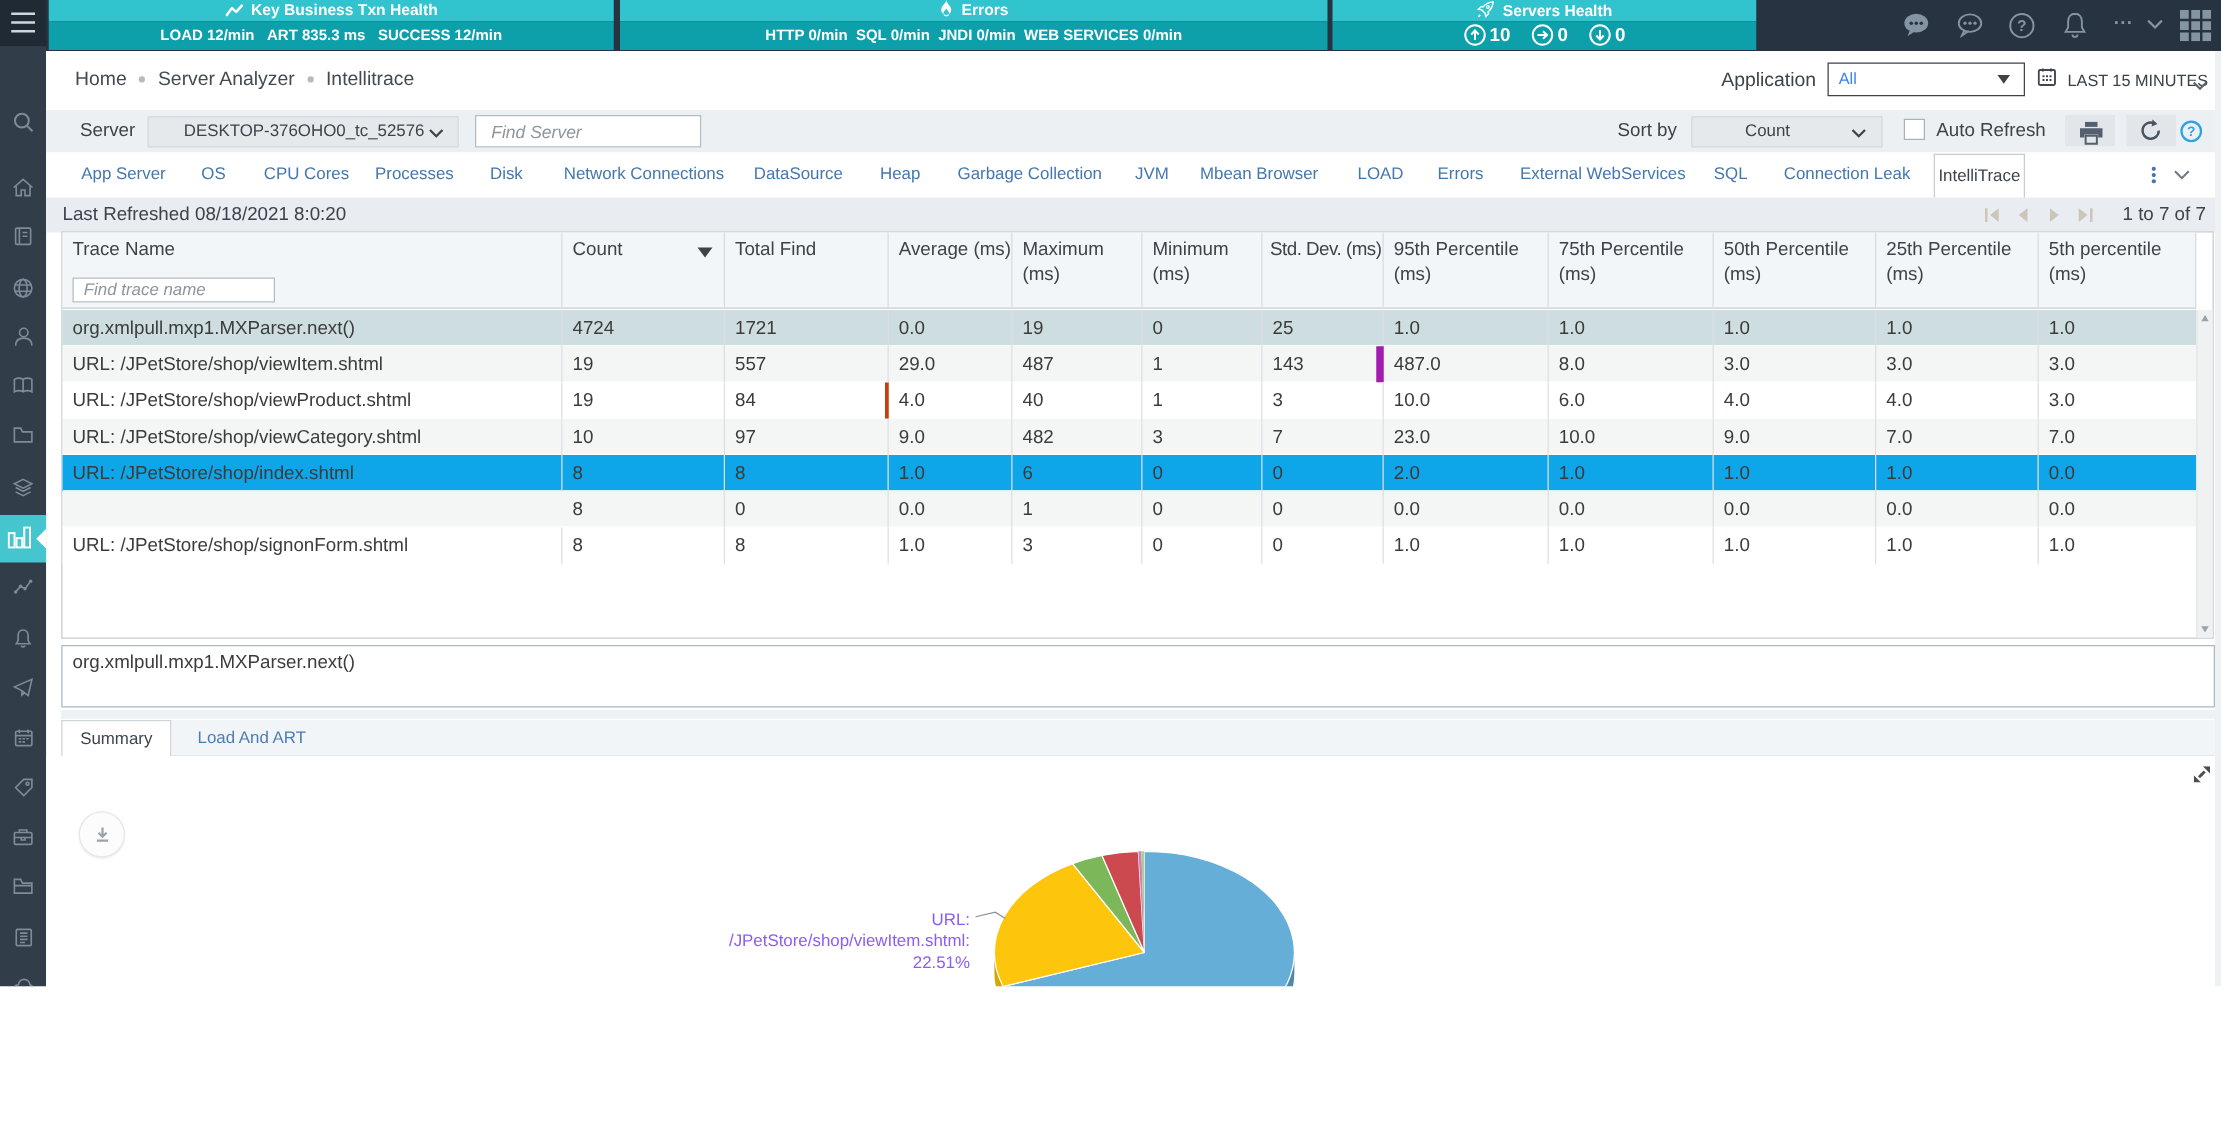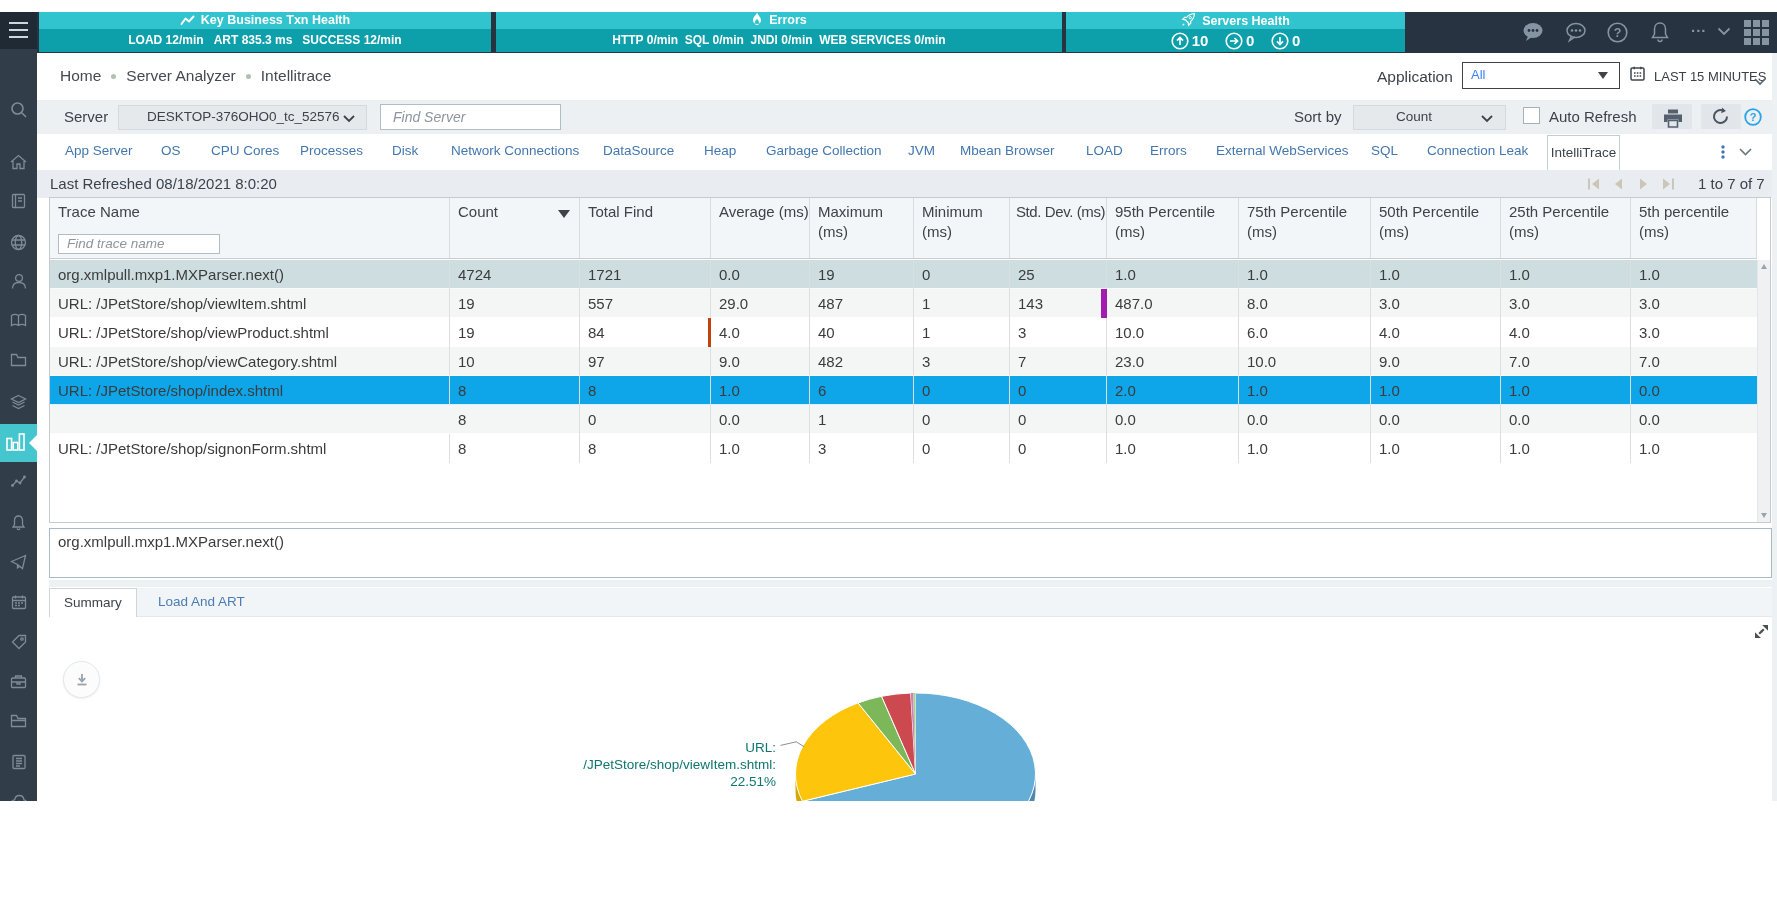--- a/index.html
+++ b/index.html
@@ -1,18 +1,18 @@
 <!DOCTYPE html>
 <html><head>
 <meta charset="utf-8">
 <style>
 * { margin:0; padding:0; box-sizing:border-box; }
 html,body { width:1777px; height:917px; overflow:hidden; background:#fff;
   font-family:"Liberation Sans", sans-serif; }
-#page { position:relative; width:1777px; height:789px; overflow:hidden;margin-top:12px; }
+#page { position:relative; width:1777px; height:789px; overflow:hidden; }
 .abs { position:absolute; }
 
 
 #topbar { position:absolute; left:0; top:0; width:1777px; height:41px; background:#273340; }
 #hamb { position:absolute; left:0; top:0; width:37px; height:37px; background:#1f2a35; }
 #hamb span { position:absolute; left:9px; width:19px; height:2px; background:#cfd6dd; }
 .tealbox { position:absolute; top:0; height:40px; }
 .tealbox .t1 { position:absolute; left:0; top:0; width:100%; height:17px; background:#31c3ce;
   color:#fff; font-size:12.5px; font-weight:700; text-align:center; line-height:17px; }
 .tealbox .t2 { position:absolute; left:0; top:17px; width:100%; height:23px; background:#0da0ab;
@@ -67,21 +67,21 @@
 
 #sumbar { position:absolute; left:12px; top:535px; width:1728px; height:29px; background:#f2f5f7; border-bottom:1px solid #e5e9ec; }
 #sumtab { position:absolute; left:0px; top:0px; width:88px; height:29px; background:#fff;
   border:1px solid #d0d5da; border-bottom:none; color:#3c434b; font-size:13.5px; text-align:center; line-height:28px; }
 #loadart { position:absolute; left:109px; top:0; height:29px; line-height:28px; color:#4a7db5; font-size:13.5px; }
 
 
 #panel { position:absolute; left:0px; top:564px; width:1740px; height:302px; background:#fff; }
 #dlbtn { position:absolute; left:26px; top:44px; width:37px; height:37px; border-radius:50%;
   background:#fcfcfd; border:1px solid #e4e8eb; box-shadow:0 1px 2px rgba(0,0,0,0.08); text-align:center; }
-.pielabel { position:absolute; color:#0f766e; font-size:13.5px; line-height:17px; }
+.pielabel { position:absolute; color:#8b5cf6; font-size:13.5px; line-height:17px; }
 </style>
 </head>
 <body>
 <div id="page">
 
 <div id="topbar">
   <div id="hamb">
         <span style="top:10px"></span>
         <span style="top:17px"></span>
         <span style="top:24px"></span>

